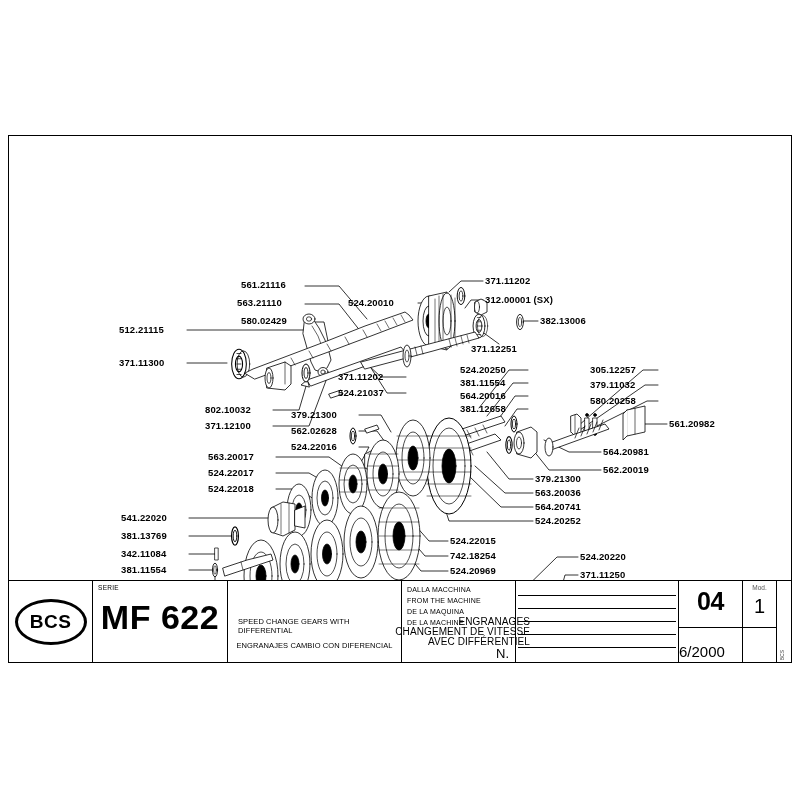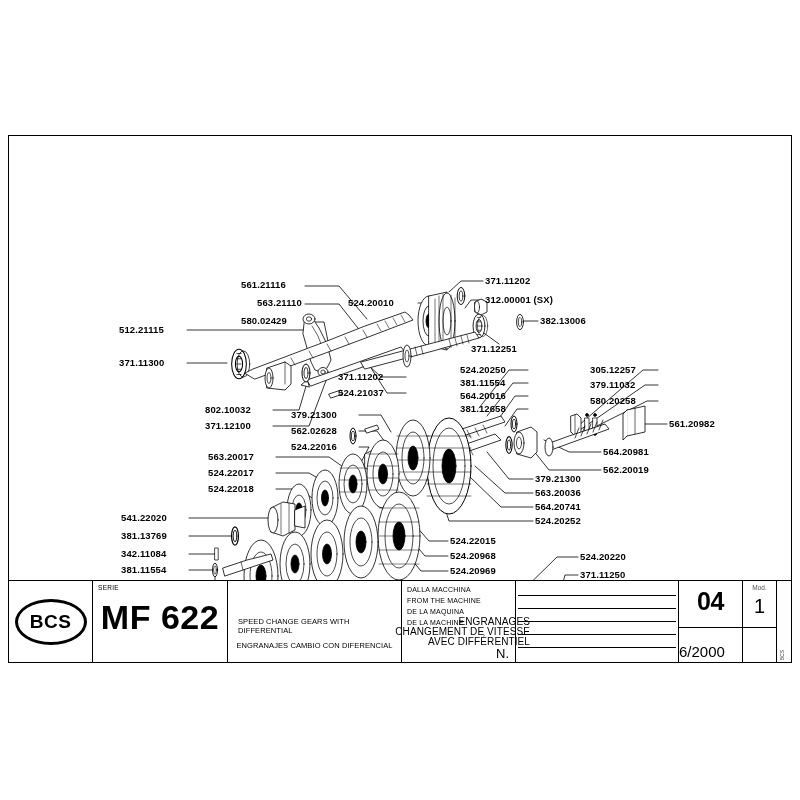--- a/index.html
+++ b/index.html
@@ -387,21 +387,21 @@
           </g>
           <use href="#washer" transform="translate(364,535) scale(.65)"></use>
           <g>
             <path d="M312,549 L318,546 L324,549 L324,559 L318,562 L312,559 Z" fill="#fff" stroke="#000"></path>
             <ellipse cx="314" cy="554" rx="2.2" ry="5" fill="#fff" stroke="#000" stroke-width=".6"></ellipse>
           </g>
         </g>
       </svg>
 
       <div class="lbl" style="left:232px;top:144px">561.21116</div>
-      <div class="lbl" style="left:248px;top:162px">563.21110</div>
+      <div class="lbl" style="left:228px;top:162px">563.21110</div>
       <div class="lbl" style="left:232px;top:180px">580.02429</div>
       <div class="lbl" style="left:110px;top:189px">512.21115</div>
       <div class="lbl" style="left:110px;top:222px">371.11300</div>
       <div class="lbl" style="left:339px;top:162px">524.20010</div>
       <div class="lbl" style="left:476px;top:140px">371.11202</div>
       <div class="lbl" style="left:476px;top:159px">312.00001 (SX)</div>
       <div class="lbl" style="left:531px;top:180px">382.13006</div>
       <div class="lbl" style="left:462px;top:208px">371.12251</div>
       <div class="lbl" style="left:329px;top:236px">371.11202</div>
       <div class="lbl" style="left:329px;top:252px">524.21037</div>
@@ -426,21 +426,21 @@
       <div class="lbl" style="left:526px;top:338px">379.21300</div>
       <div class="lbl" style="left:526px;top:352px">563.20036</div>
       <div class="lbl" style="left:526px;top:366px">564.20741</div>
       <div class="lbl" style="left:526px;top:380px">524.20252</div>
       <div class="lbl" style="left:112px;top:377px">541.22020</div>
       <div class="lbl" style="left:112px;top:395px">381.13769</div>
       <div class="lbl" style="left:112px;top:413px">342.11084</div>
       <div class="lbl" style="left:112px;top:429px">381.11554</div>
 
       <div class="lbl" style="left:441px;top:400px">524.22015</div>
-      <div class="lbl" style="left:441px;top:415px">524.20968</div>
+      <div class="lbl" style="left:441px;top:415px">742.18254</div>
       <div class="lbl" style="left:441px;top:430px">524.20969</div>
       <div class="lbl" style="left:571px;top:416px">524.20220</div>
       <div class="lbl" style="left:571px;top:434px">371.11250</div>
 
     </div>
 
     <div id="titleblock">
 
       <div class="tbcell" id="tb-logo">
         <div class="oval">

